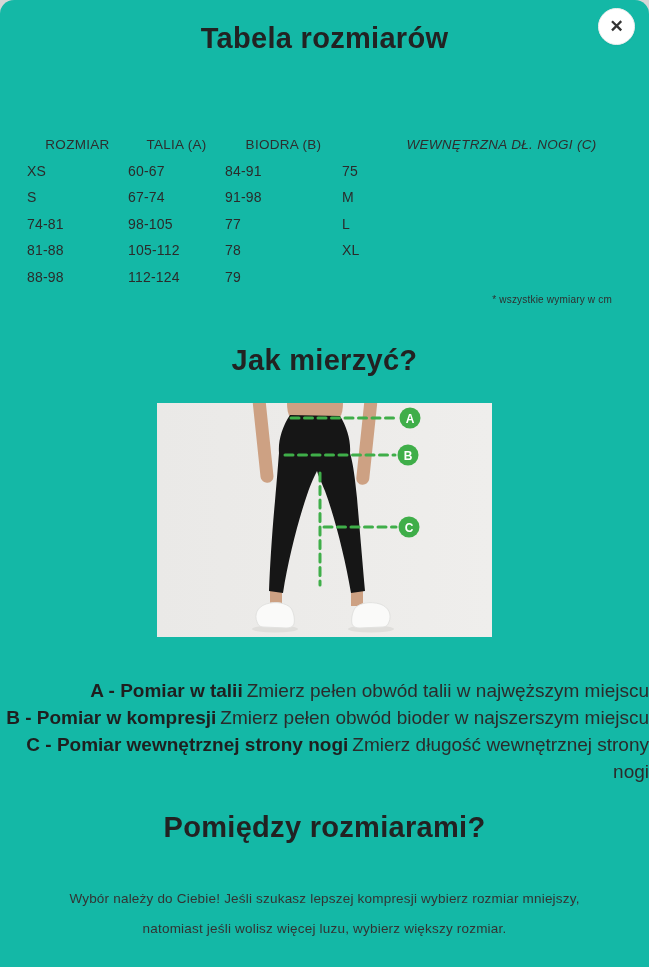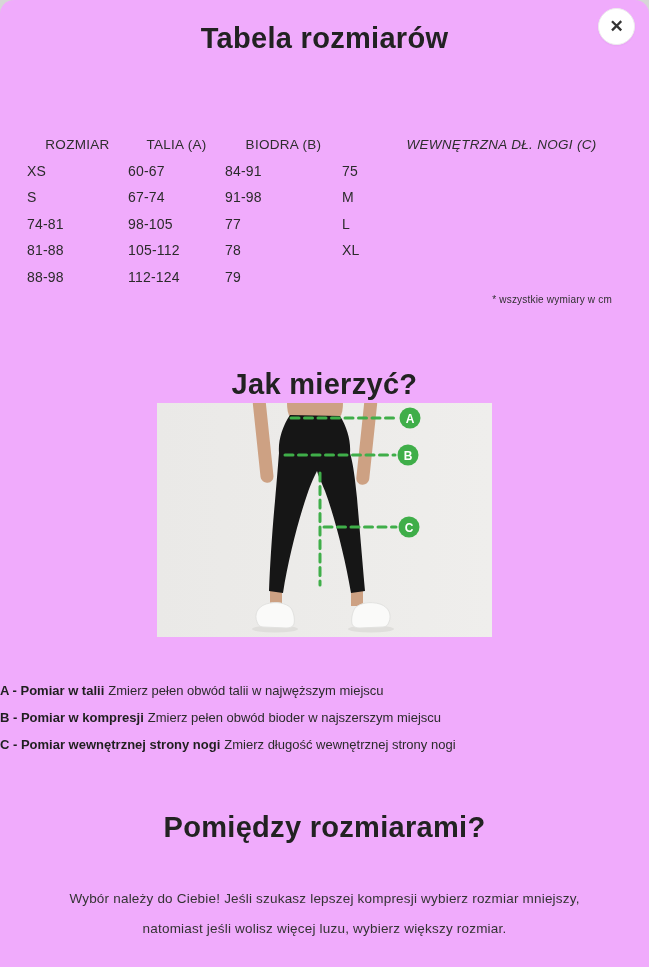--- a/index.html
+++ b/index.html
@@ -6,21 +6,21 @@
   html,body { width:649px; height:967px; }
   body {
     font-family:"Liberation Sans", sans-serif;
     background:#d6d6d6;
     position:relative;
     overflow:hidden;
     color:#2b2b2b;
   }
   .modal {
     position:absolute; inset:0;
-    background:#f0abfc;
+    background:#14b8a6;
     border-radius:14px 14px 0 0;
     overflow:hidden;
   }
   .page-title {
     position:absolute; top:22px; left:0; width:100%;
     text-align:center;
     font-size:29px; font-weight:700; letter-spacing:.3px; color:#222;
   }
   .close-btn {
     position:absolute; top:8px; right:14px;
@@ -51,30 +51,30 @@
   .size-table .th.col-c { padding-left:38px;font-style:italic; }
   .table-note {
     position:absolute; top:294px; right:37px;
     font-size:10px; color:#2f2f2f; letter-spacing:.2px;
   }
   .section-title {
     position:absolute; left:0; width:100%;
     text-align:center;
     font-size:29px; font-weight:700; letter-spacing:.3px; color:#222;
   }
-  .h-measure { top:344px;margin-top:24px; }
+  .h-measure { top:344px; }
   .h-between { top:811px; }
   .figure-wrap {
     position:absolute; left:157px; top:403px;
     width:335px; height:234px;
   }
   .measure-list {
     position:absolute; top:677px; left:0; width:100%;
-    text-align:left;
-    font-size:13px; color:#2b2b2b;
+    text-align:right;
+    font-size:19px; color:#2b2b2b;
   }
   .measure-item { line-height:27px; }
   .measure-item .m-label { font-weight:700; margin-right:4px; color:#1f1f1f; }
   .between-text {
     position:absolute; top:884px; left:50%; transform:translateX(-50%);
     width:520px;
     text-align:center;
     font-size:13.5px; line-height:30px; color:#333; letter-spacing:.2px;
   }
 </style>

